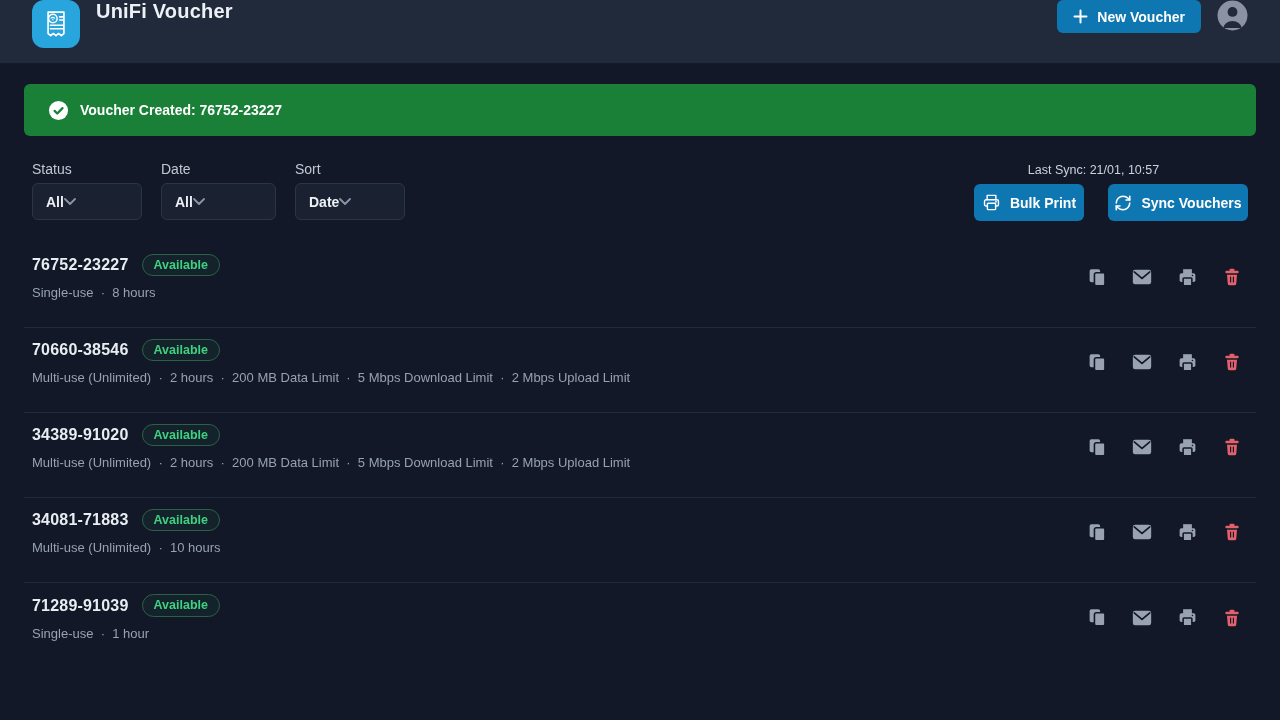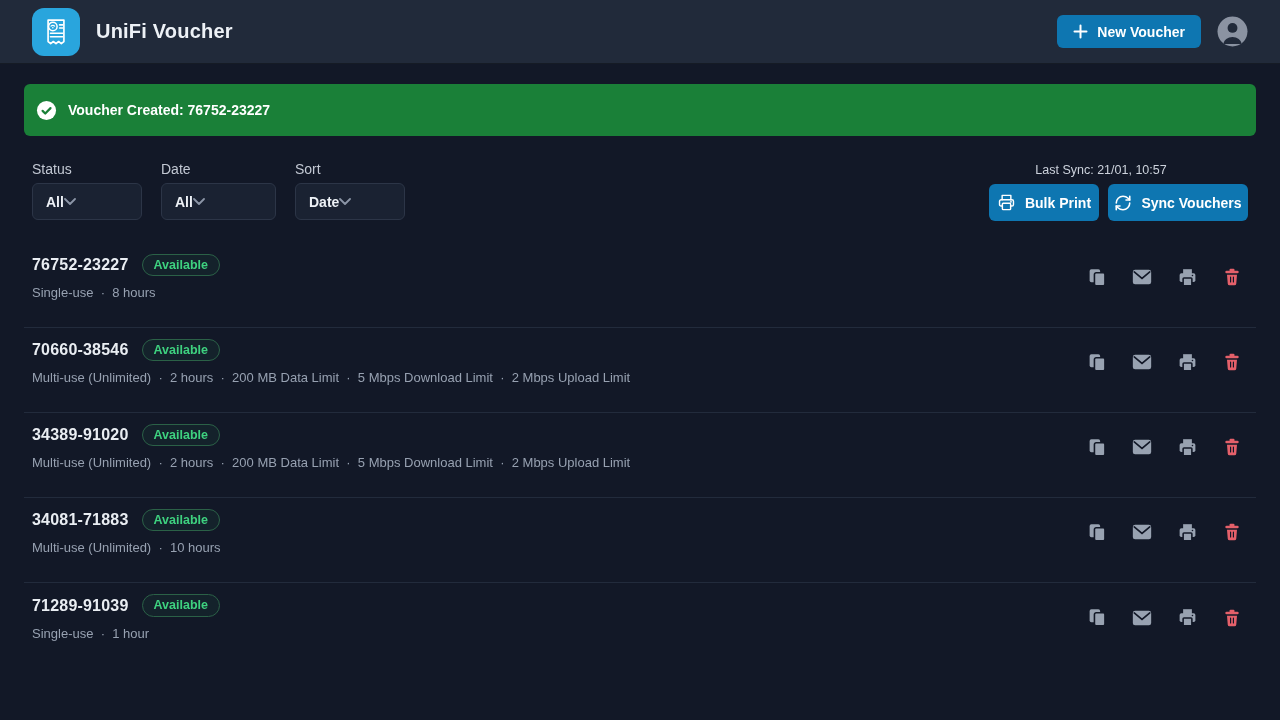--- a/index.html
+++ b/index.html
@@ -17,50 +17,50 @@
     --badge-border:#2b6147;
     --icon-gray:#98a2b1;
     --red:#e4606a;
     --divider:#222b3c;
   }
   *{margin:0;padding:0;box-sizing:border-box;}
   html,body{width:1280px;height:720px;overflow:hidden;}
   body{background:var(--body-bg);font-family:"Liberation Sans",sans-serif;color:var(--text-main);}
 
   
-  .app-header{height:64px;background:var(--header-bg);display:flex;align-items:center;
+  .app-header{height:64px;background:var(--header-bg);display:flex;
     padding:0 32px;border-bottom:1px solid rgba(0,0,0,.35);}
   .logo-box{width:48px;height:48px;border-radius:12px;background:var(--logo-blue);
     display:flex;align-items:center;justify-content:center;flex:0 0 auto;}
   .app-title{font-size:20px;font-weight:700;margin-left:16px;letter-spacing:.2px;}
   .header-spacer{flex:1;}
   .btn{display:inline-flex;align-items:center;justify-content:center;gap:9px;
     background:var(--blue);color:#fff;border:none;border-radius:6px;
     font-family:inherit;font-size:14px;font-weight:700;cursor:pointer;}
   .new-voucher-btn{height:33px;padding:0 16px;margin-right:16px;}
   .avatar{width:31px;height:31px;border-radius:50%;overflow:hidden;flex:0 0 auto;cursor:pointer;}
 
   
   .banner{margin:20px 24px 0;height:52px;background:var(--banner-green);border-radius:6px;
-    display:flex;align-items:center;padding:0 12px;}
+    display:flex;align-items:center;padding:0 24px;}
   .banner-text{font-size:14px;font-weight:700;margin-left:11px;color:#fff;}
 
   
   .toolbar{margin-top:25px;padding:0 32px;display:flex;justify-content:space-between;align-items:flex-start;}
   .filters{display:flex;gap:19px;}
   .filter-group{display:flex;flex-direction:column;}
   .filter-label{font-size:14px;color:var(--label);margin-bottom:6px;}
   .select{height:37px;background:var(--select-bg);border:1px solid var(--select-border);
     border-radius:6px;display:flex;align-items:center;justify-content:flex-start;
     padding:0 13px;cursor:pointer;}
   .select-value{font-size:14px;font-weight:600;color:var(--text-main);}
   .w110{width:110px;} .w115{width:115px;}
   .toolbar-right{display:flex;flex-direction:column;align-items:center;}
   .last-sync{font-size:12.5px;color:#ccd2dc;margin:2px 23px 7px 0;}
-  .toolbar-buttons{display:flex;gap:9px;padding-left:12px;}
+  .toolbar-buttons{display:flex;gap:24px;padding-left:12px;}
   .bulk-print-btn{width:110px;height:37px;}
   .sync-btn{width:140px;height:37px;}
 
   
   .voucher-list{margin-top:22px;}
   .voucher-row{margin:0 24px;padding:0 13px 16px 8px;height:85px;display:flex;
     align-items:center;justify-content:space-between;border-bottom:1px solid var(--divider);}
   .voucher-row:last-child{border-bottom:none;}
   .row-top{display:flex;align-items:center;gap:13px;}
   .voucher-code{font-size:16px;font-weight:700;color:#e9edf2;letter-spacing:.2px;}

